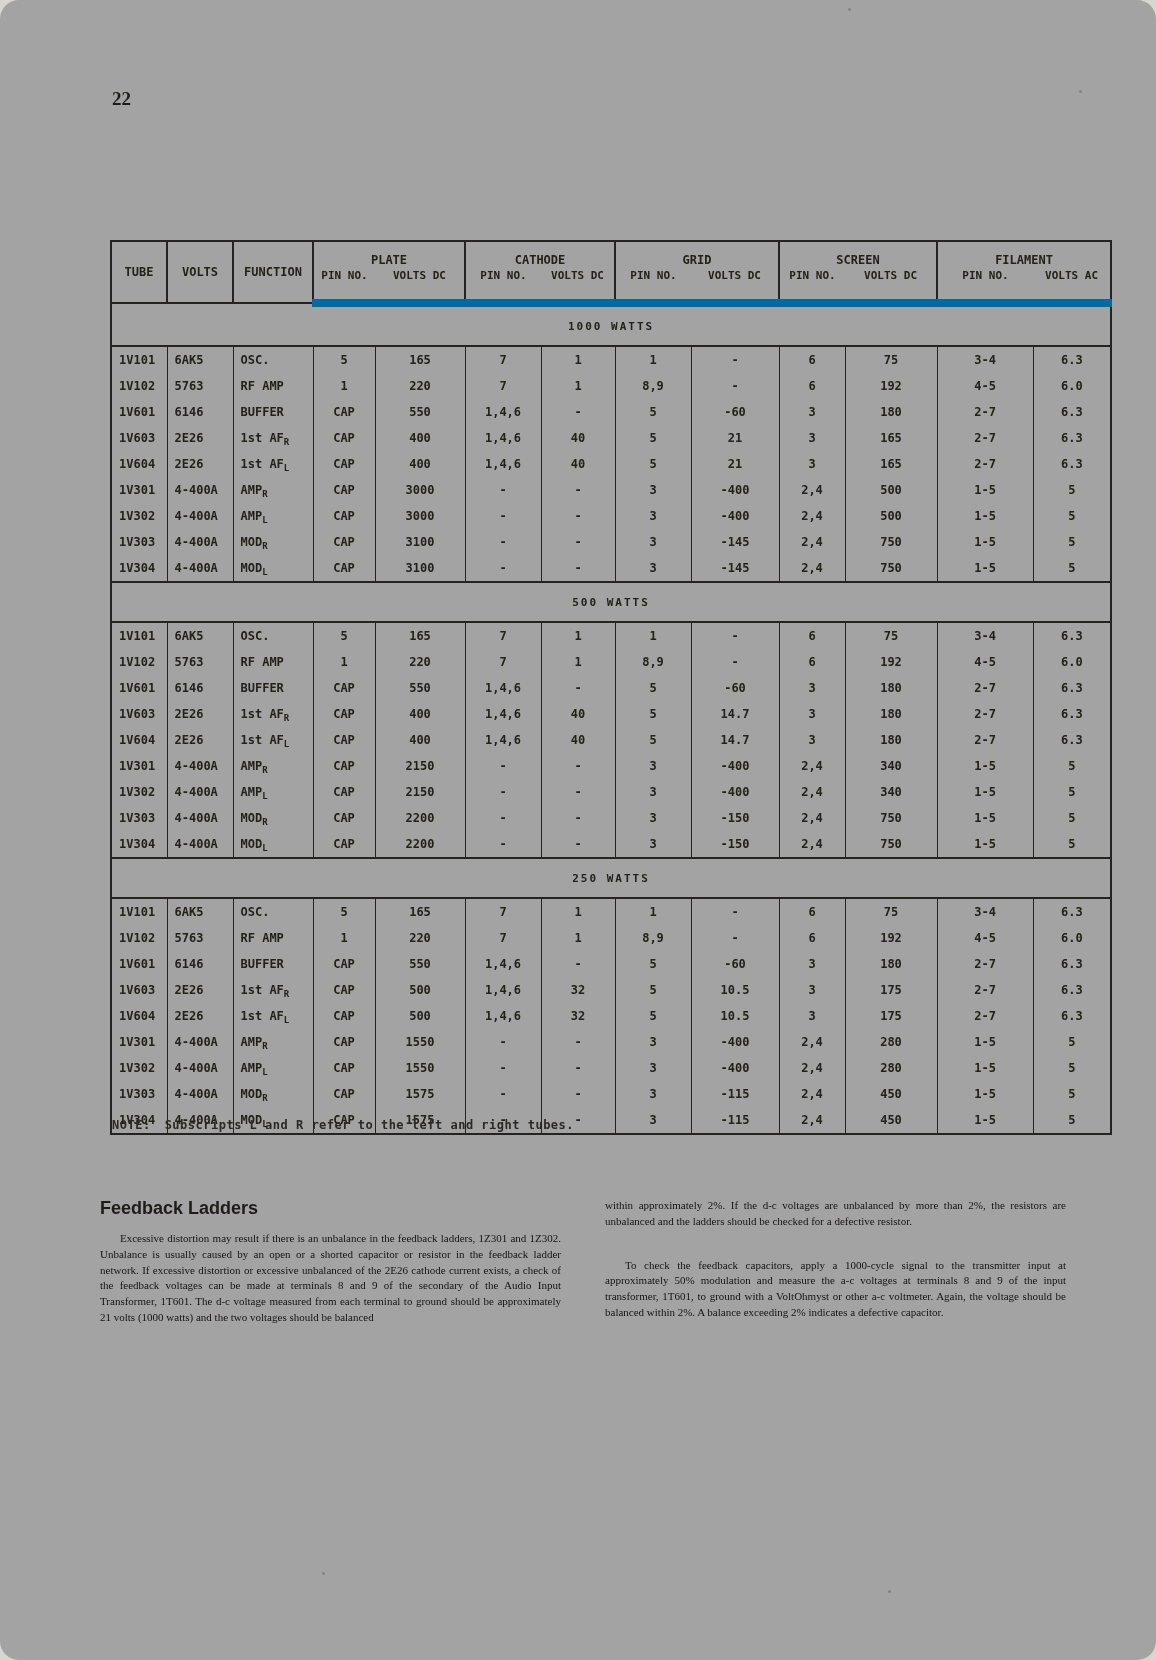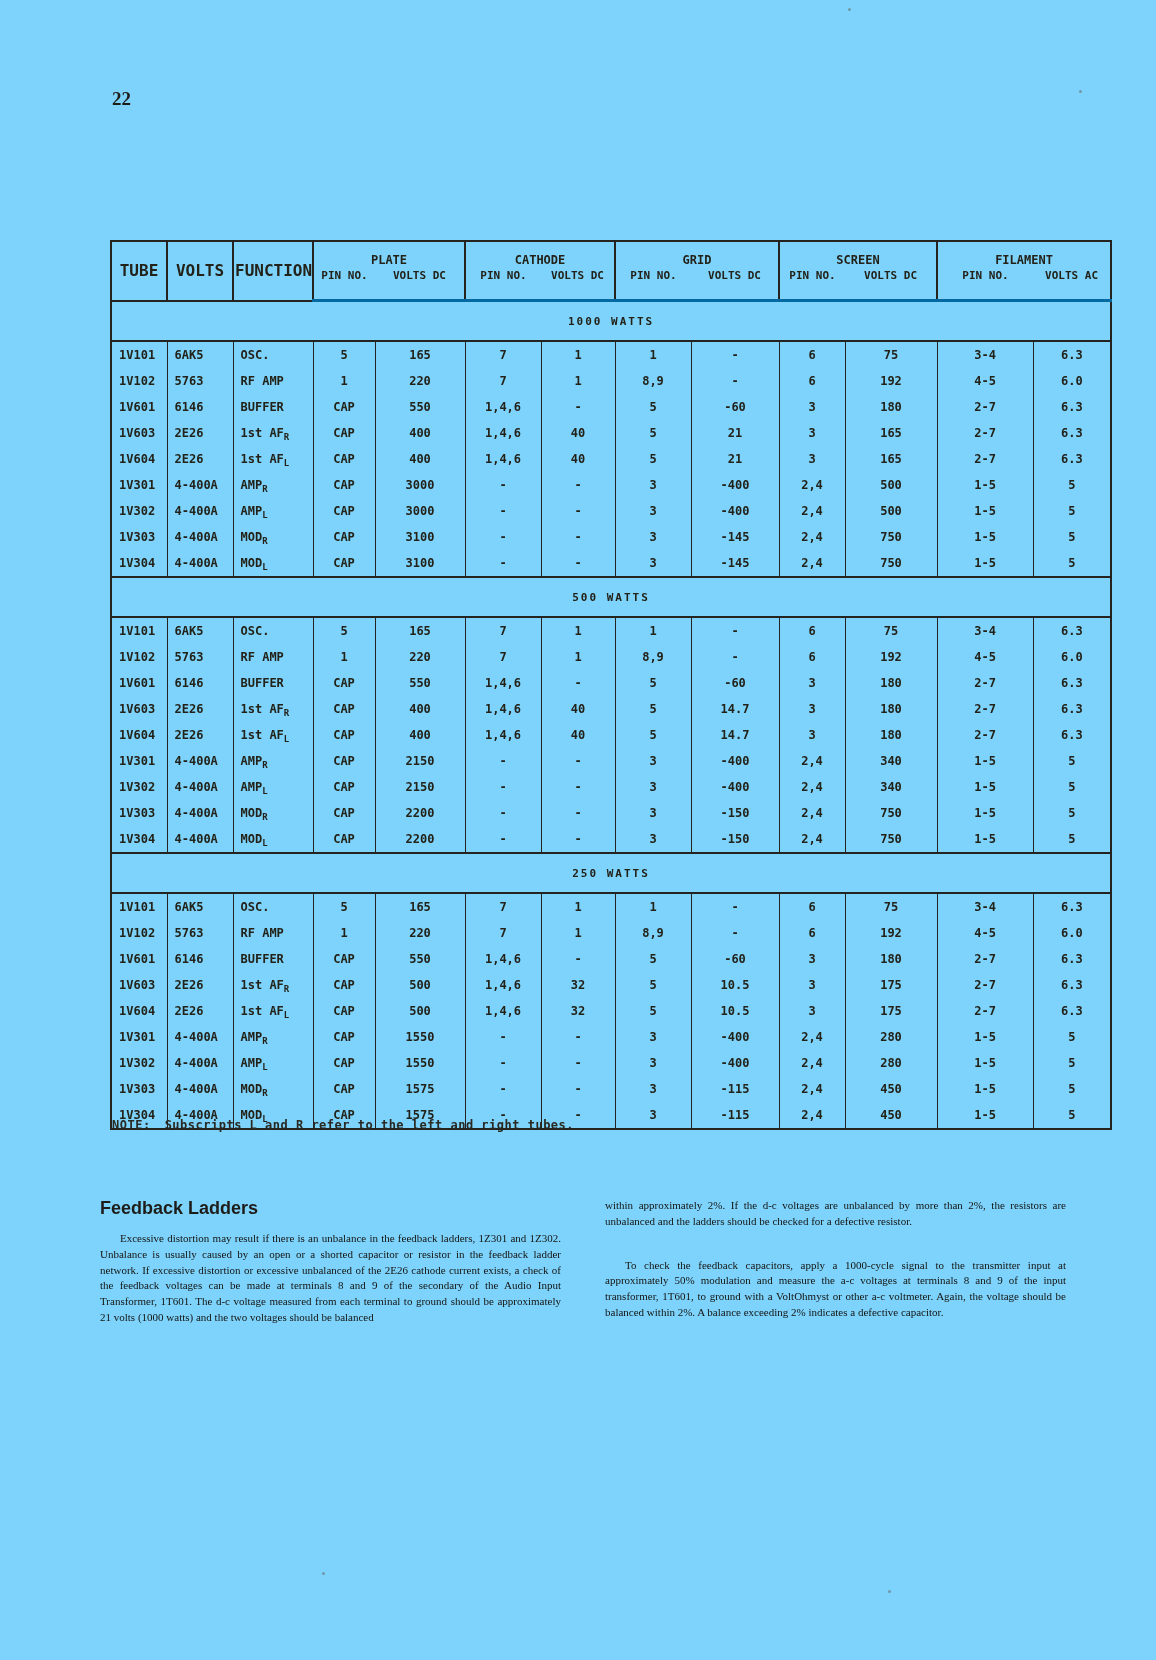--- a/index.html
+++ b/index.html
@@ -1,23 +1,24 @@
 <!DOCTYPE html>
 <html><head>
 <meta charset="utf-8">
 <style>
   html,body { margin:0; padding:0; background:#d8d6d0; }
   .page {
     position:relative;
     width:1156px; height:1660px;
     margin:0 auto;
-    background:#7dd3fc;
+    background:#a3a3a3;
     color:#1d1c18;
     overflow:hidden;
     font-family:"Liberation Serif", serif;
+    border-radius:19px;
   }
   .page-number {
     position:absolute; left:112px; top:88px;
     font-family:"Liberation Serif", serif;
     font-weight:700; font-size:19px;
   }
   .table-title {
     position:absolute; top:148px; left:0; width:100%;
     text-align:center;
     font-family:"Liberation Sans", sans-serif;
@@ -32,29 +33,29 @@
     border:2px solid #24231f;
     font-family:"DejaVu Sans Mono", monospace;
     font-weight:700;
     font-size:12px;
     color:#232219;
   }
   table.voltage th, table.voltage td { overflow:hidden; white-space:nowrap; }
   thead th { font-weight:700; }
   th.hmain {
     border:2px solid #24231f;
-    text-align:center; font-size:16px; height:48px;
+    text-align:center; font-size:12px; height:48px;
   }
   th.hgroup {
     border:2px solid #24231f; border-bottom:none;
     text-align:center; font-size:12px; height:24px;
     vertical-align:bottom;
   }
   th.hsub {
-    border:none; border-bottom:3px solid #0369a1;
+    border:none; border-bottom:8px solid #0369a1;
     font-size:11px; text-align:center; height:24px;
     vertical-align:top; padding-bottom:6px;
   }
   th.hsub.first { border-left:2px solid #24231f; }
   th.hsub.last  { border-right:2px solid #24231f; }
   tbody.band td.band-cell {
     border:none; height:36px; text-align:center;
     font-size:11px; letter-spacing:2px; vertical-align:middle;
   }
   tbody.datablock { border-top:2px solid #24231f; border-bottom:2px solid #24231f; }

